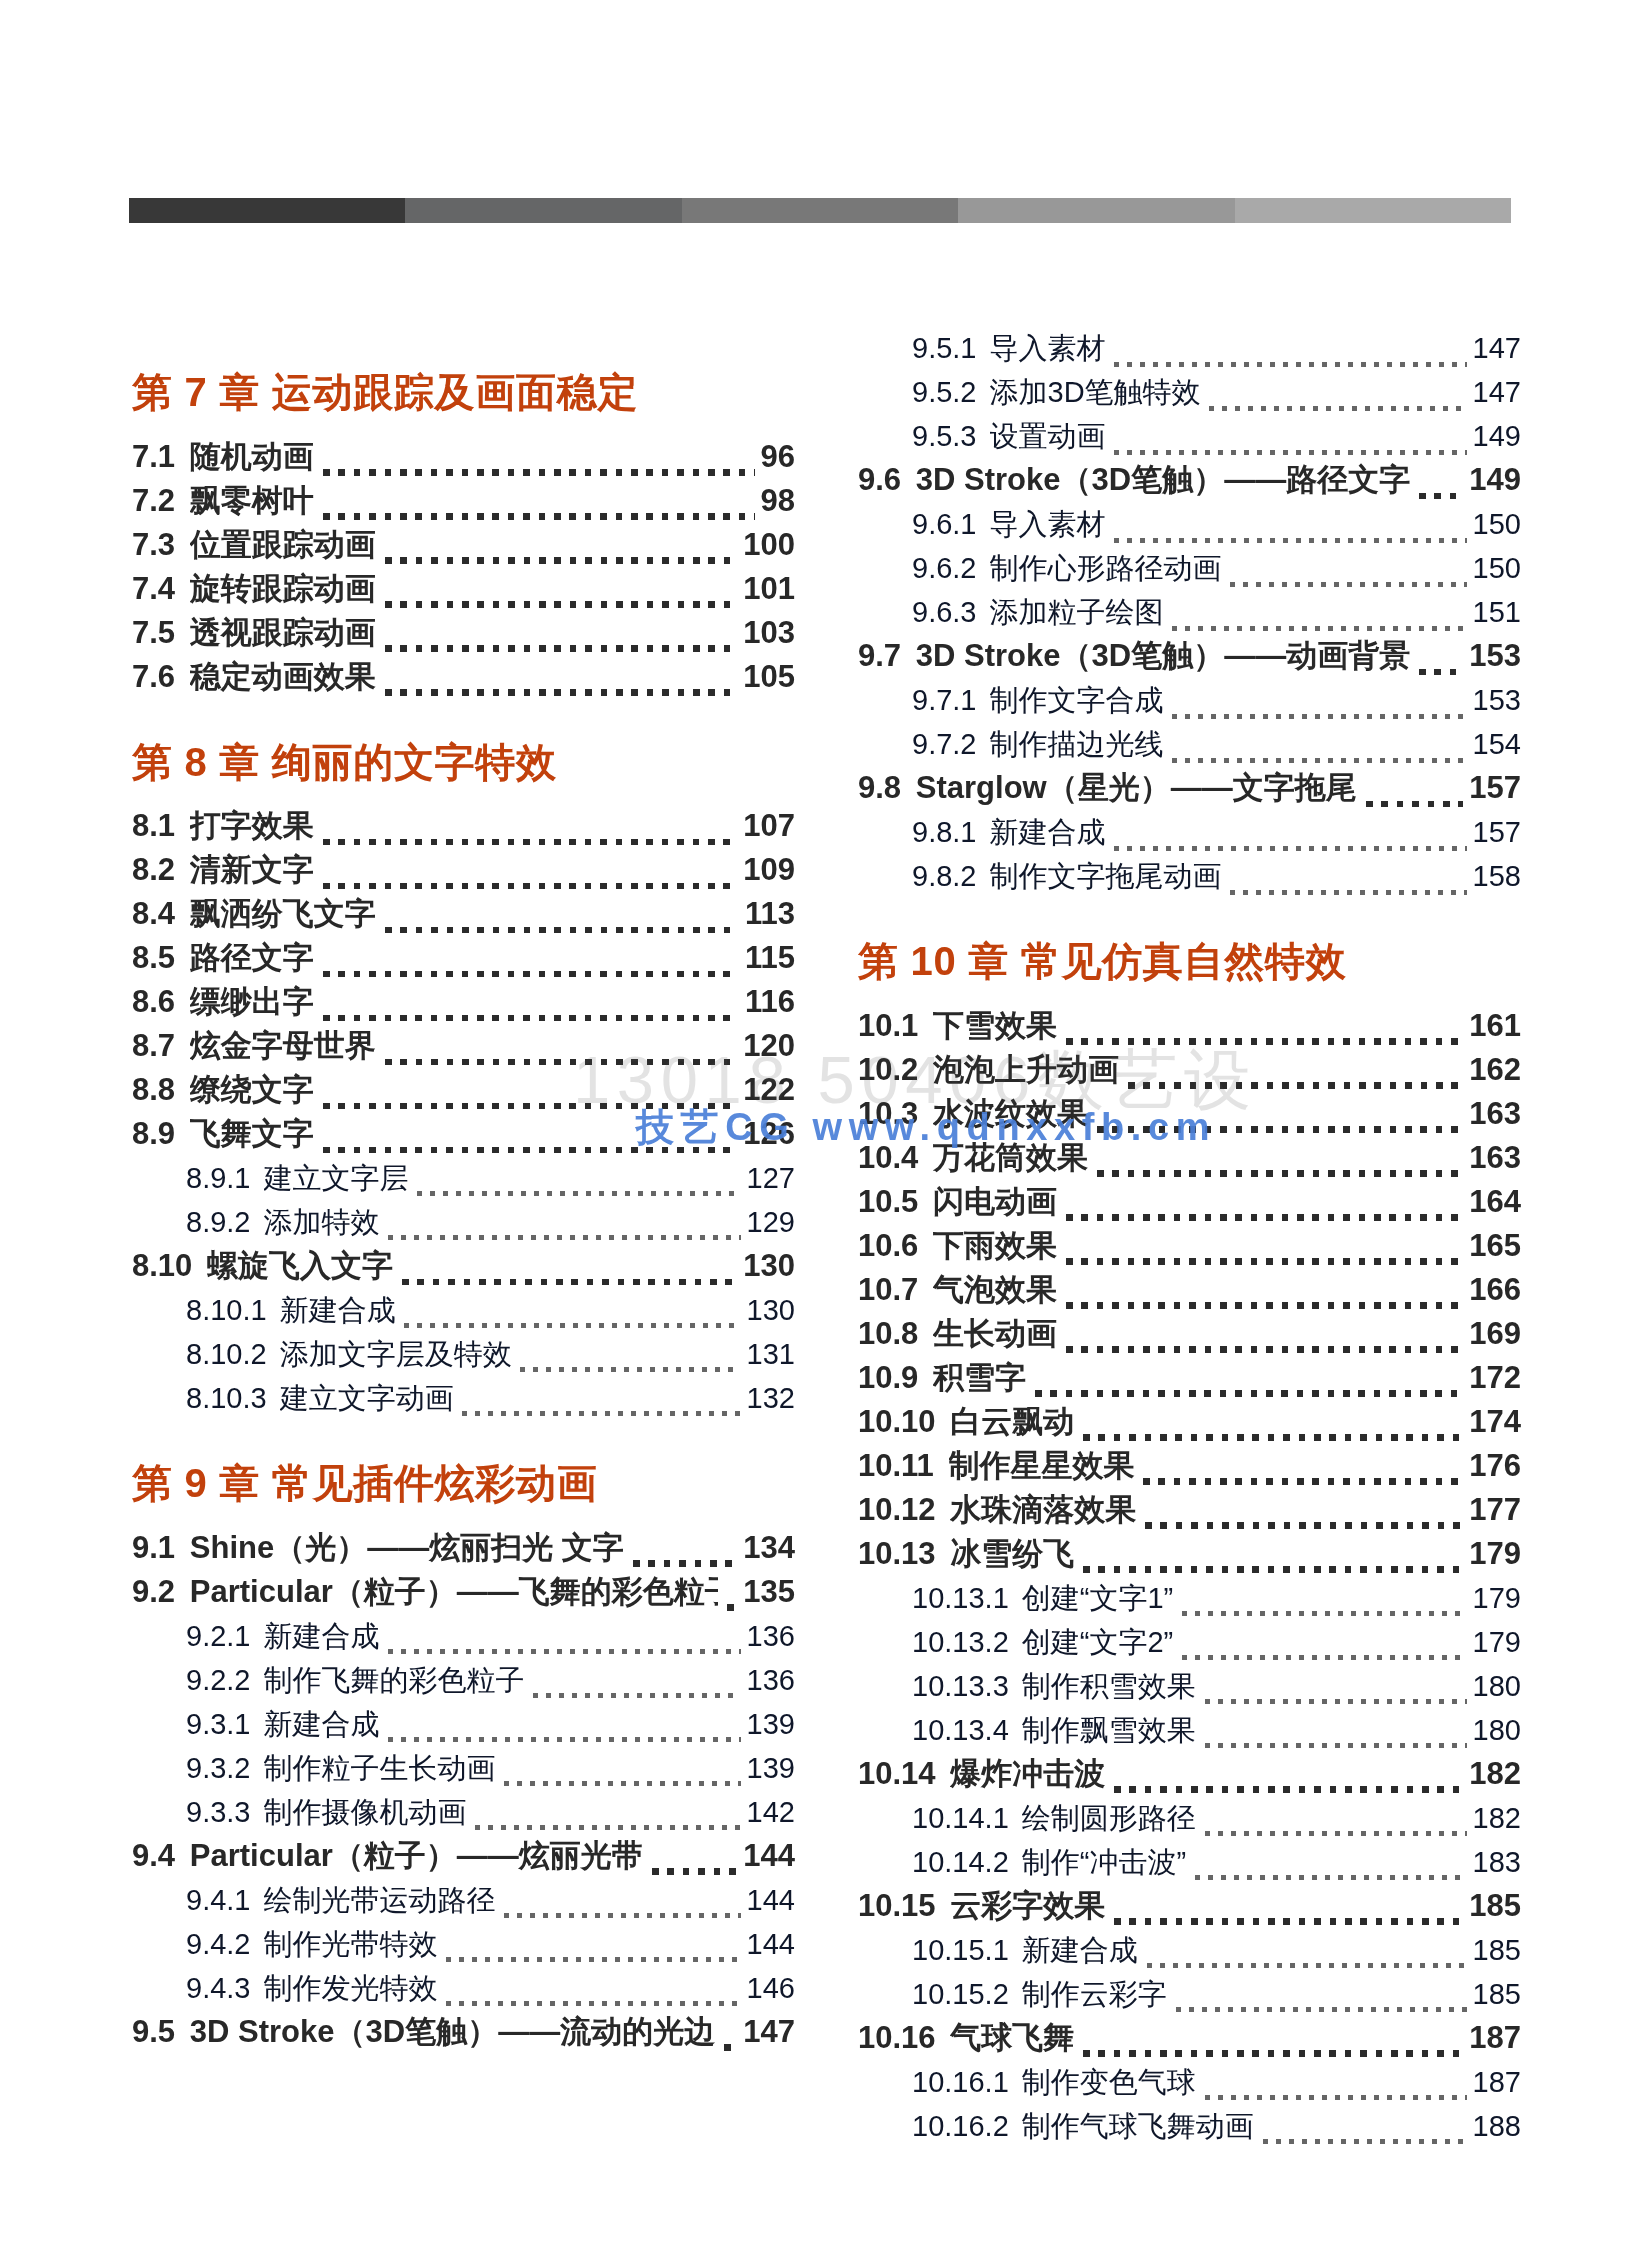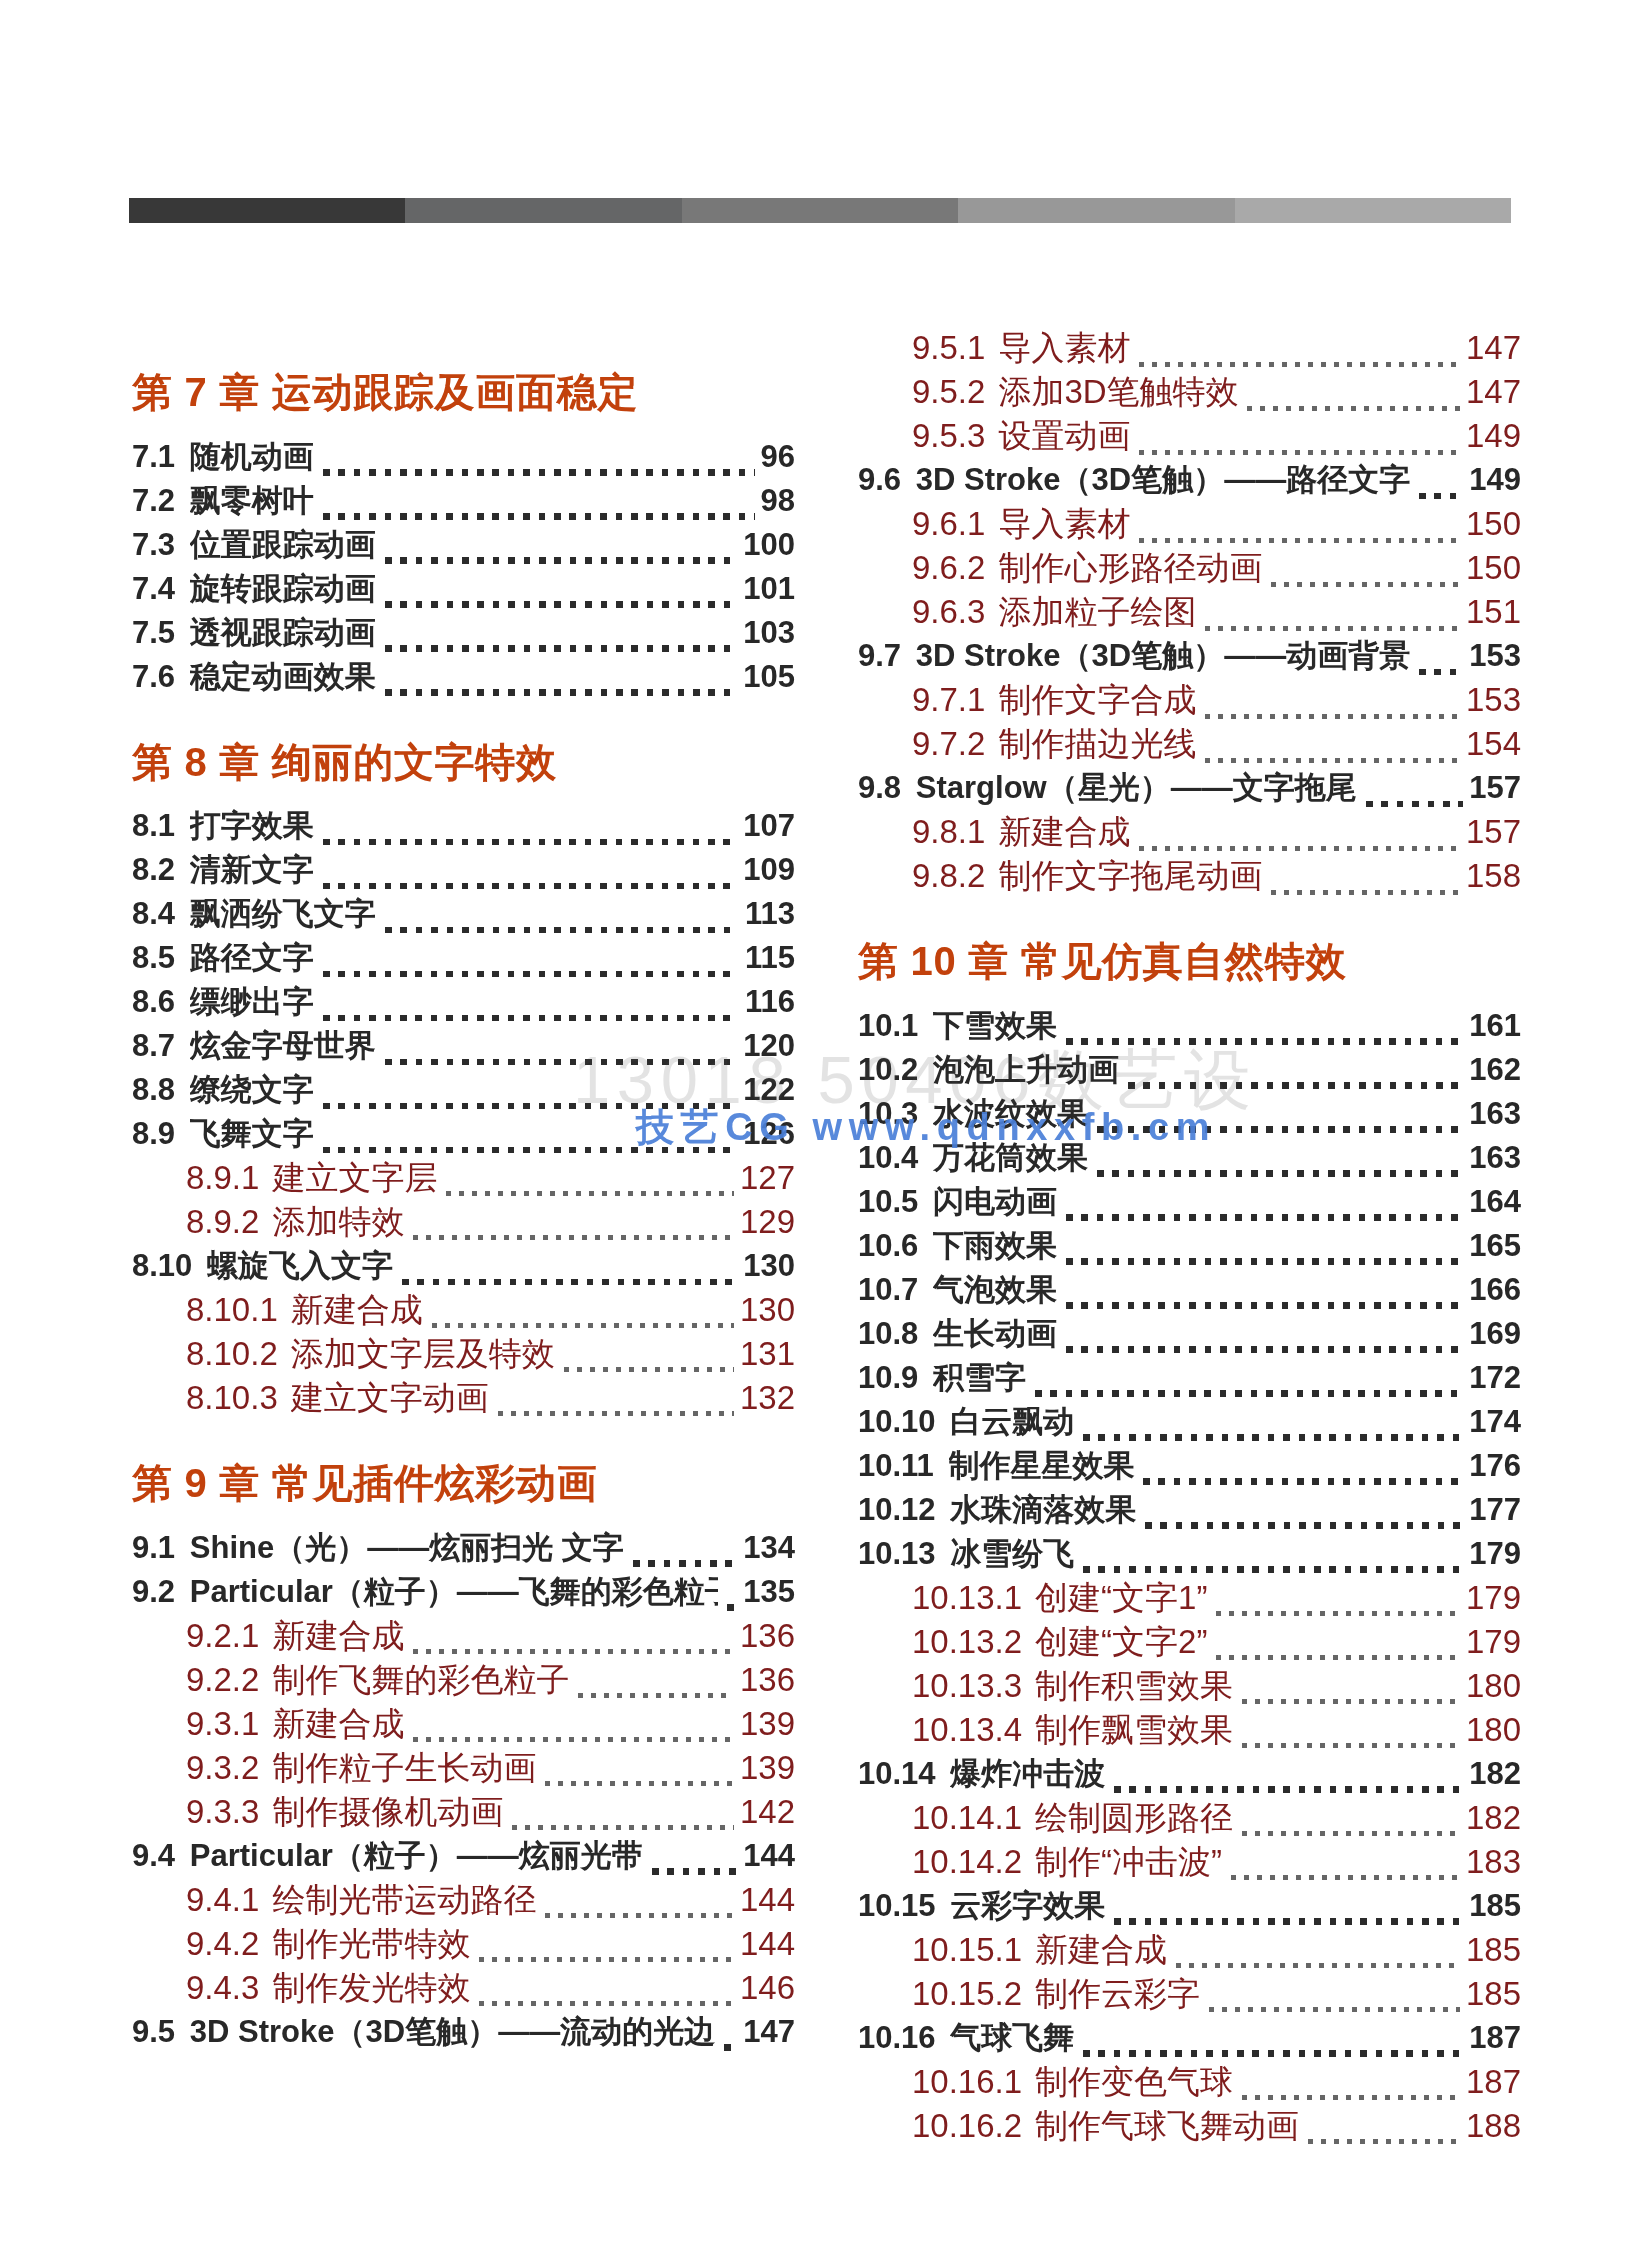--- a/index.html
+++ b/index.html
@@ -57,23 +57,23 @@
     flex:1 1 10.3px;
     min-width:10.3px;
     height:6.6px;
     margin:0 5.9px 2.9px 8.8px;
     align-self:flex-end;
     background-image:repeating-linear-gradient(to right, #2b2b2b 0 6.6px, transparent 6.6px 15.4px);
   }
   .entry .page { flex:0 0 auto; }
 
   .entry.sub {
-    font-size:33px;
+    font-size:29px;
     font-weight:normal;
-    color:#7f1d1d;
+    color:#0f172a;
     padding-left:54px;
   }
   .entry.sub .num { margin-right:13px; }
   .entry.sub .dots {
     height:5.1px;
     margin-bottom:3.7px;
     background-image:repeating-linear-gradient(to right, #666666 0 5.1px, transparent 5.1px 13px);
   }
 
   

